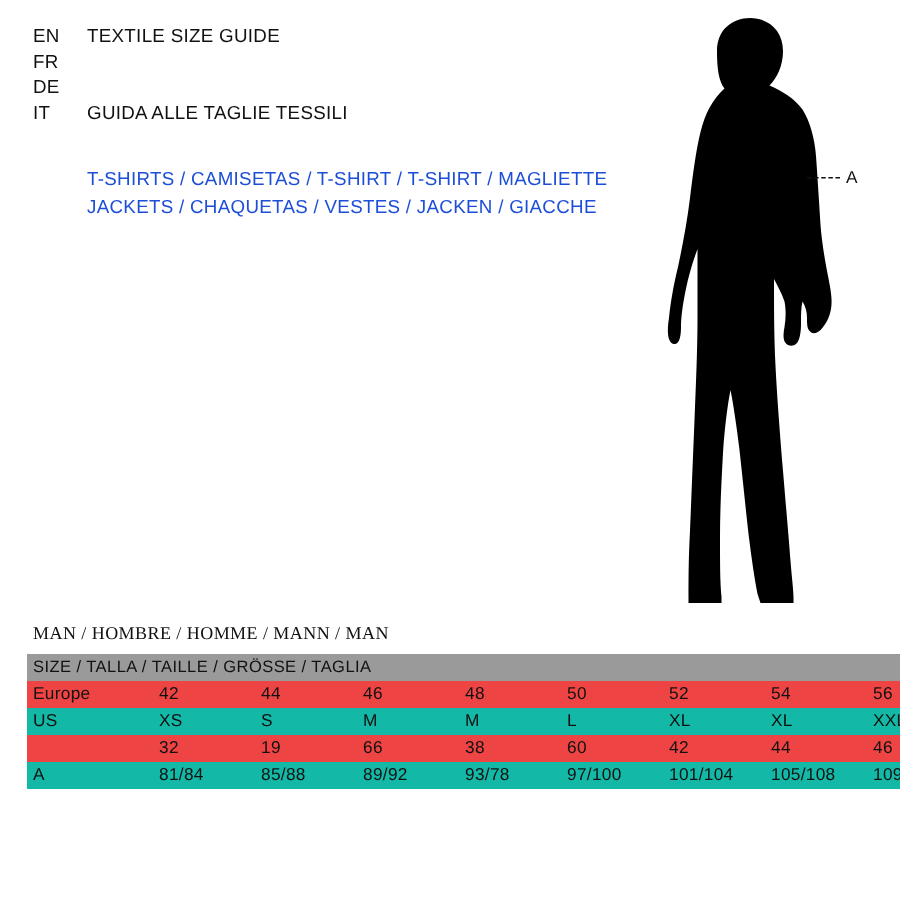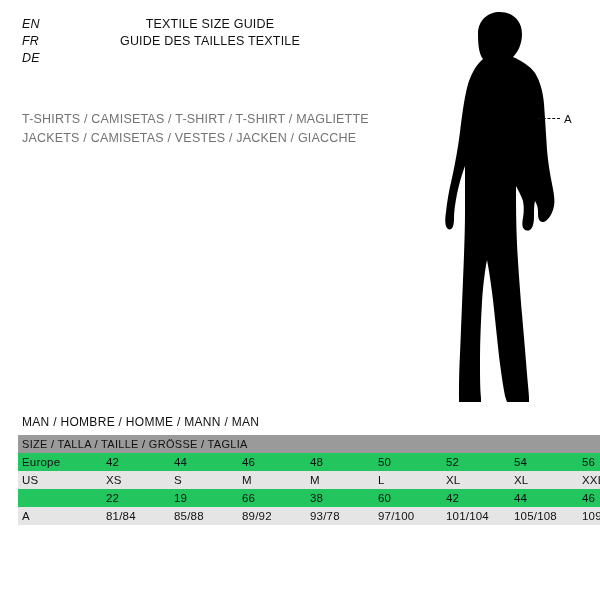--- a/index.html
+++ b/index.html
@@ -33,41 +33,40 @@
     display: flex;
     align-items: baseline;
     font-size: 12.5px;
     line-height: 17px;
     letter-spacing: 0.2px;
     color: #111;
   }
   .lang-code {
     width: 36px;
     flex: 0 0 36px;
-    font-style: italic;
   }
   .lang-text {
     flex: 1 1 auto;
     white-space: nowrap;
-    text-align: center;
   }
 
   
   .category-block {
     position: absolute;
     left: 22px;
     top: 110px;
     width: 420px;
   }
   .category-line {
     font-size: 12.5px;
     line-height: 19px;
     letter-spacing: 0.2px;
-    color: #737373;
-    white-space: nowrap;
+    color: #1d4ed8;
+    white-space: nowrap;
+    margin-left: 36px;
   }
 
   
   .figure-wrap {
     position: absolute;
     left: 404px;
     top: 8px;
     width: 190px;
     height: 400px;
   }
@@ -96,20 +95,21 @@
     left: 18px;
     top: 415px;
     width: 564px;
   }
   .table-title {
     font-size: 12px;
     letter-spacing: 0.3px;
     color: #111;
     padding: 0 0 6px 4px;
     white-space: nowrap;
+    font-family: Liberation Serif, serif;
   }
   table.size-table {
     border-collapse: collapse;
     width: 564px;
     table-layout: fixed;
     font-size: 11.5px;
     color: #111;
   }
   table.size-table td, table.size-table th {
     text-align: left;
@@ -119,22 +119,22 @@
     white-space: nowrap;
   }
   tr.header-row td {
     background: #9a9a9a;
     color: #111;
     font-size: 11px;
     letter-spacing: 0.3px;
     padding-top: 3px;
     padding-bottom: 3px;
   }
-  tr.shade td { background: #22c55e; }
-  tr.plain td { background: #e5e5e5; }
+  tr.shade td { background: #ef4444; }
+  tr.plain td { background: #14b8a6; }
   col.c-label { width: 84px; }
   col.c-val { width: 68px; }
 
   .footnote {
     position: absolute;
     left: 22px;
     top: 546px;
     font-size: 11.5px;
     letter-spacing: 0.2px;
     color: #111;
@@ -146,30 +146,33 @@
 
 <div class="page">
 
   <div class="lang-block">
     <div class="lang-row">
       <span class="lang-code">EN</span>
       <span class="lang-text">TEXTILE SIZE GUIDE</span>
     </div>
     <div class="lang-row">
       <span class="lang-code">FR</span>
-      <span class="lang-text">GUIDE DES TAILLES TEXTILE</span>
     </div>
     <div class="lang-row">
       <span class="lang-code">DE</span>
+    </div>
+    <div class="lang-row">
+      <span class="lang-code">IT</span>
+      <span class="lang-text">GUIDA ALLE TAGLIE TESSILI</span>
     </div>
   </div>
 
   <div class="category-block">
     <div class="category-line">T-SHIRTS / CAMISETAS / T-SHIRT / T-SHIRT / MAGLIETTE</div>
-    <div class="category-line">JACKETS / CAMISETAS / VESTES / JACKEN / GIACCHE</div>
+    <div class="category-line">JACKETS / CHAQUETAS / VESTES / JACKEN / GIACCHE</div>
   </div>
 
   <div class="figure-wrap">
     <svg class="figure-svg" width="190" height="400" viewBox="0 0 190 400">
       <path fill="#000000" d="
         M74,26
         C74,12 84,4 96,4
         C108,4 118,12 118,26
         C118,36 114,44 109,49
         C118,53 126,58 131,65
@@ -259,21 +262,21 @@
           <td>S</td>
           <td>M</td>
           <td>M</td>
           <td>L</td>
           <td>XL</td>
           <td>XL</td>
           <td>XXL</td>
         </tr>
         <tr class="shade">
           <td></td>
-          <td>22</td>
+          <td>32</td>
           <td>19</td>
           <td>66</td>
           <td>38</td>
           <td>60</td>
           <td>42</td>
           <td>44</td>
           <td>46</td>
         </tr>
         <tr class="plain">
           <td>A</td>

